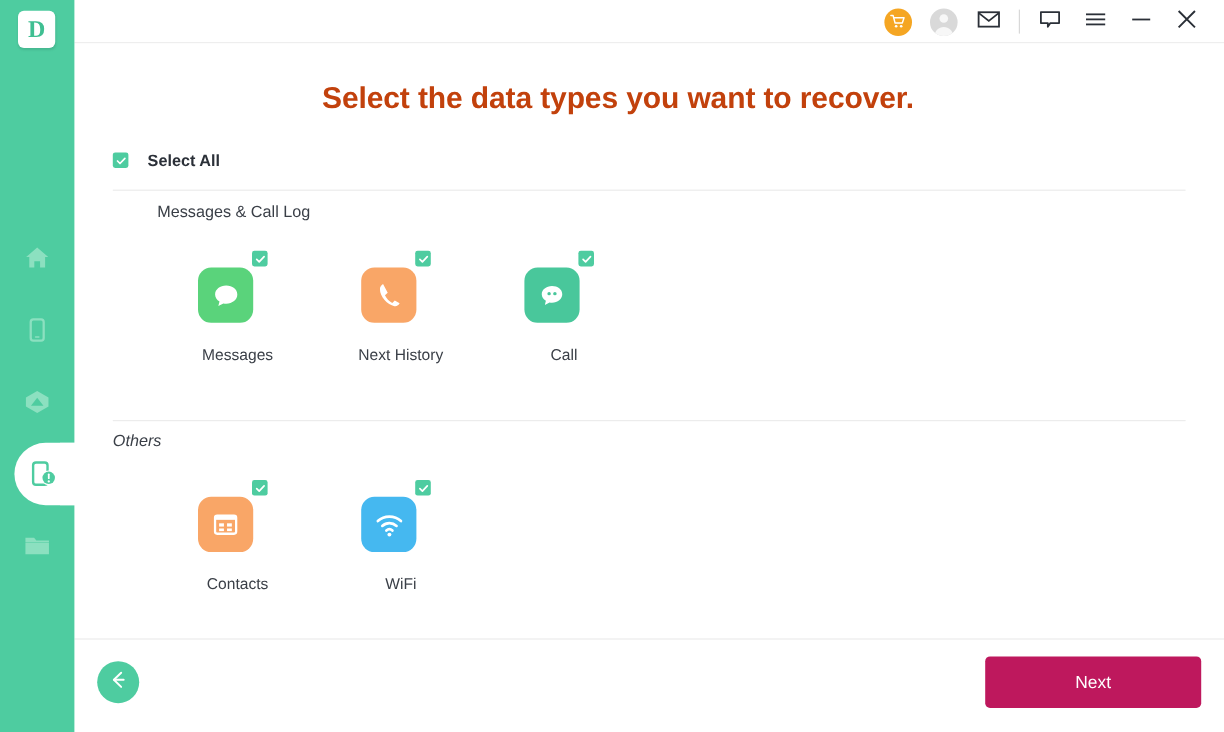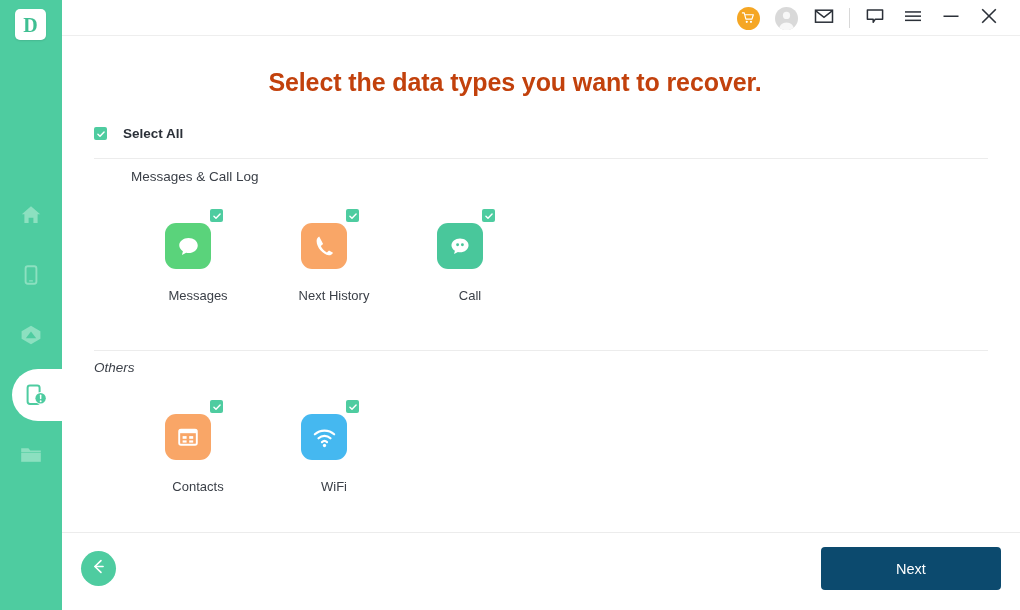--- a/index.html
+++ b/index.html
@@ -279,21 +279,21 @@
     justify-content: center;
     cursor: pointer;
   }
   #next-btn {
     position: absolute;
     left: 759px;
     top: 547px;
     width: 180px;
     height: 43px;
     border-radius: 4px;
-    background: #0c4a6e;
+    background: #be185d;
     color: #ffffff;
     font-size: 14.5px;
     border: none;
     display: flex;
     align-items: center;
     justify-content: center;
     cursor: pointer;
     font-family: "Liberation Sans", sans-serif;
   }
 </style>

